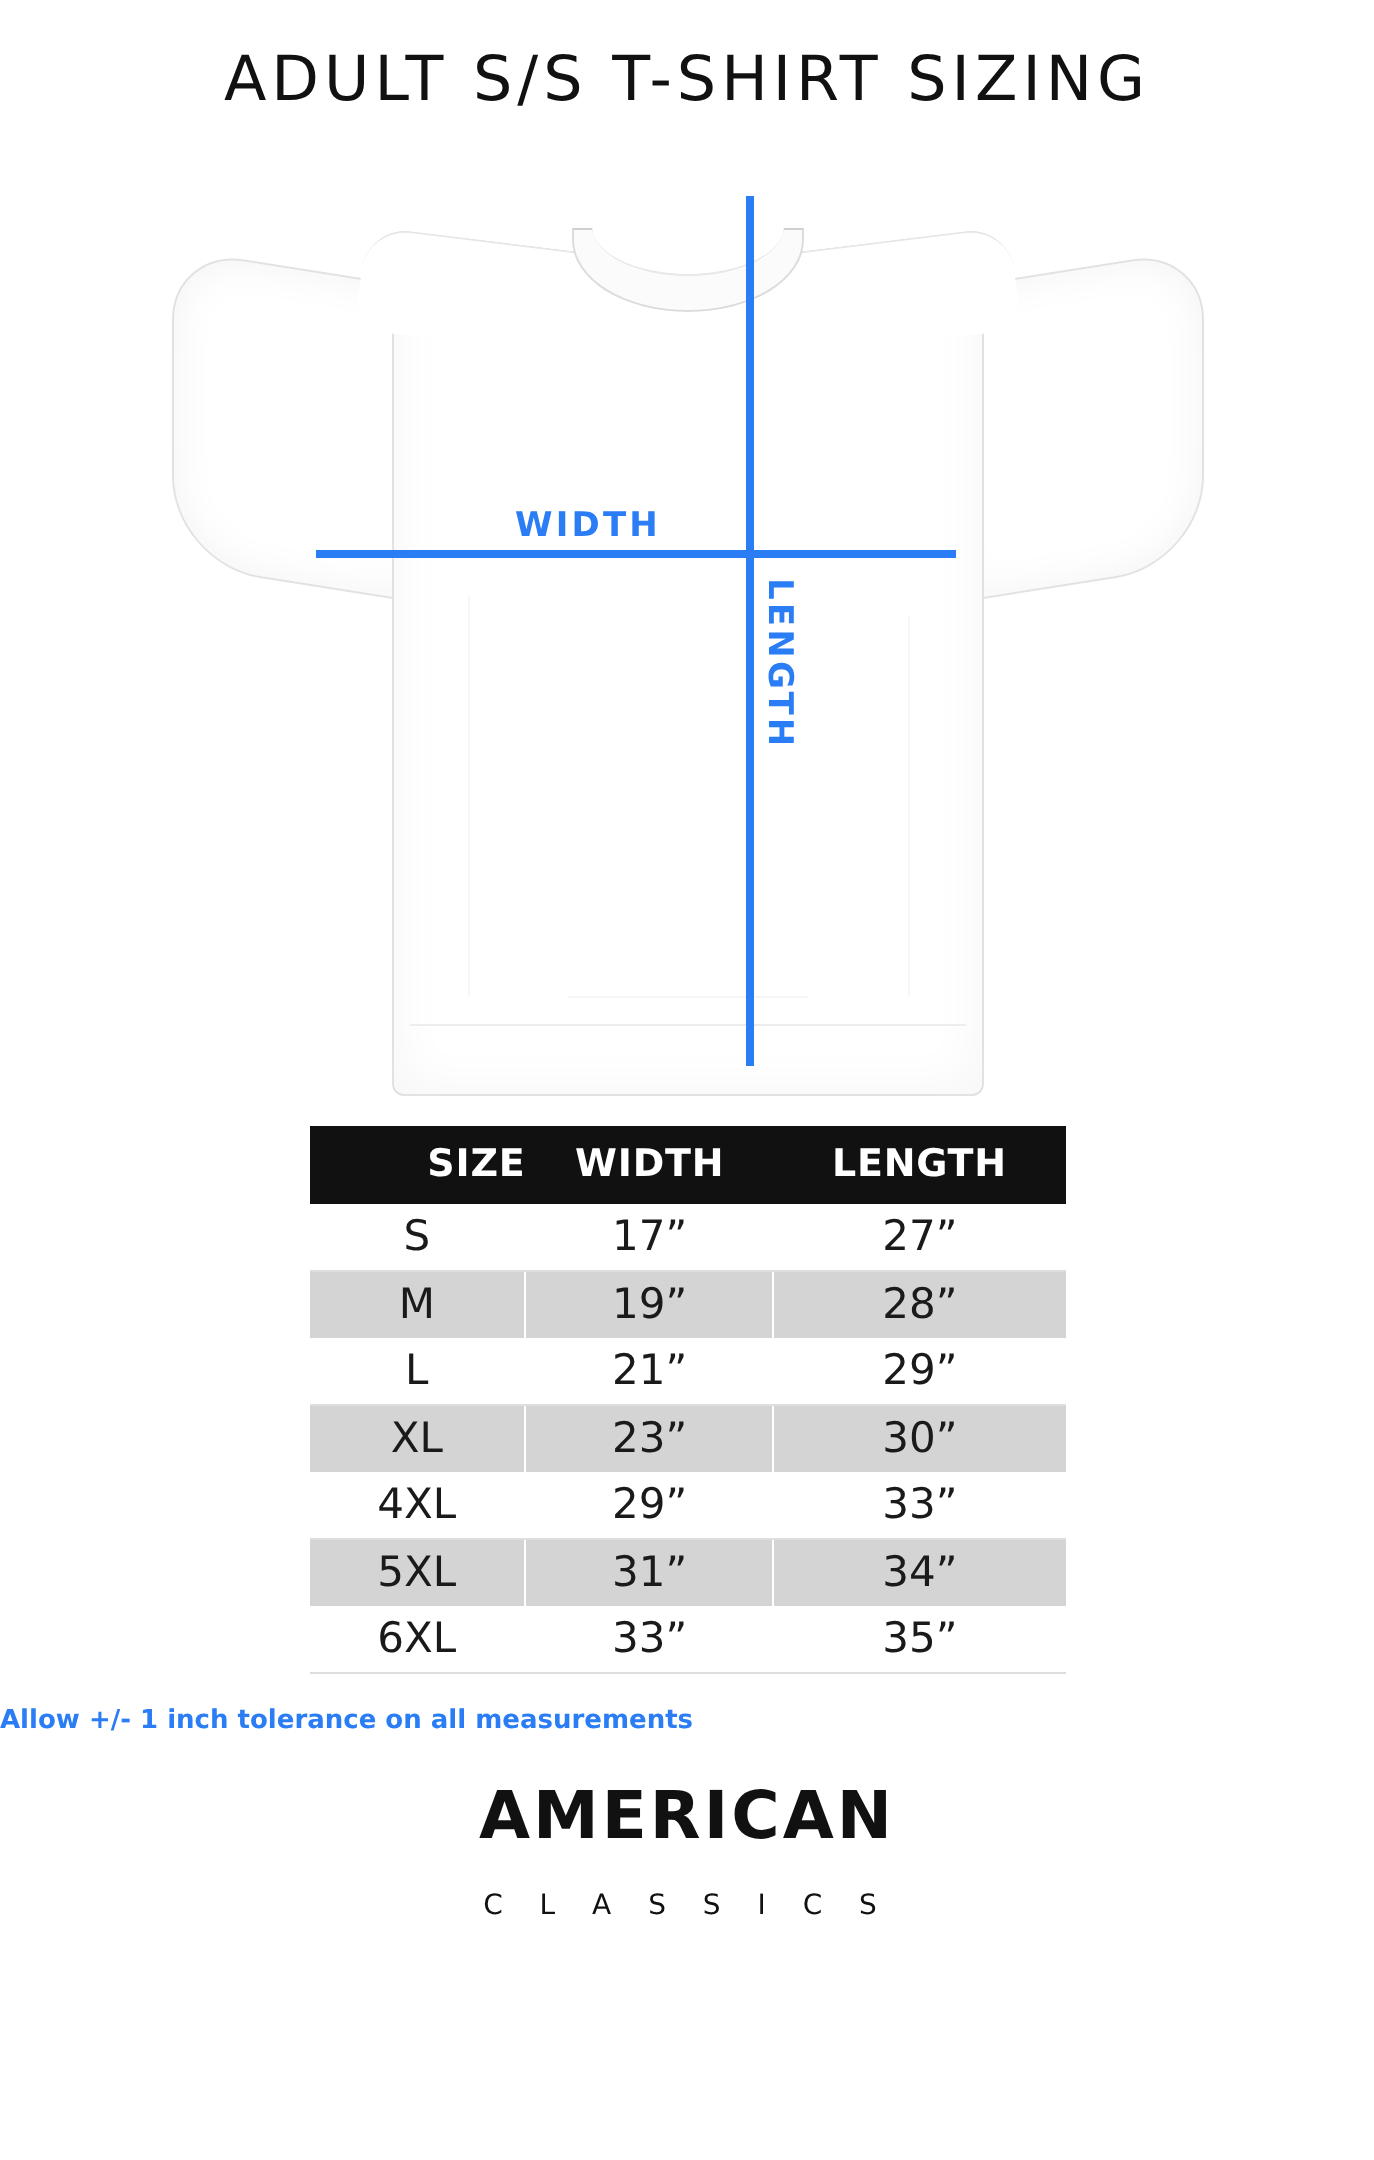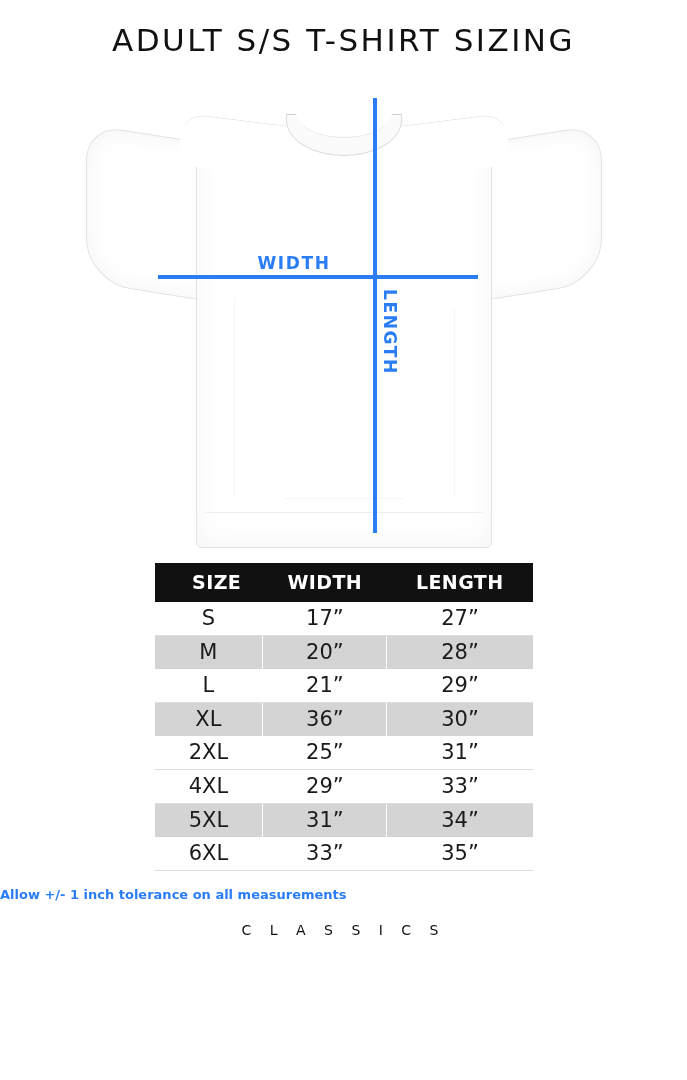--- a/index.html
+++ b/index.html
@@ -181,21 +181,21 @@
   }
   table.size-chart thead th {
     background: #111111;
     color: #ffffff;
     font-size: 19px;
     font-weight: bold;
     letter-spacing: 0.4px;
     padding: 8px 0 9px 0;
     text-align: center;
   }
-  table.size-chart thead th:first-child { text-align: center; padding-left: 16px; margin-top: 16px; }
+  table.size-chart thead th:first-child { text-align: right; padding-left: 16px; margin-top: 16px; }
   table.size-chart tbody td {
     font-size: 21px;
     font-weight: 400;
     color: #1a1a1a;
     text-align: center;
     padding: 4px 0 5px 0;
     border-right: 1px solid #ffffff;
   }
   table.size-chart tbody tr.odd { background: #ffffff; }
   table.size-chart tbody tr.even { background: #d4d4d4; }
@@ -266,37 +266,32 @@
       </tr>
     </thead>
     <tbody>
       <tr class="odd">
         <td>S</td>
         <td>17”</td>
         <td>27”</td>
       </tr>
       <tr class="even">
         <td>M</td>
-        <td>20”</td>
+        <td>19”</td>
         <td>28”</td>
       </tr>
       <tr class="odd">
         <td>L</td>
         <td>21”</td>
         <td>29”</td>
       </tr>
       <tr class="even">
         <td>XL</td>
-        <td>36”</td>
+        <td>23”</td>
         <td>30”</td>
-      </tr>
-      <tr class="odd">
-        <td>2XL</td>
-        <td>25”</td>
-        <td>31”</td>
       </tr>
       <tr class="odd">
         <td>4XL</td>
         <td>29”</td>
         <td>33”</td>
       </tr>
       <tr class="even">
         <td>5XL</td>
         <td>31”</td>
         <td>34”</td>
@@ -306,14 +301,15 @@
         <td>33”</td>
         <td>35”</td>
       </tr>
     </tbody>
   </table>
 </div>
 
 <div class="note">Allow +/- 1 inch tolerance on all measurements</div>
 
 <div class="brand">
+  <div class="brand-main">AMERICAN</div>
   <div class="brand-sub">C L A S S I C S</div>
 </div>
 
 </body></html>

